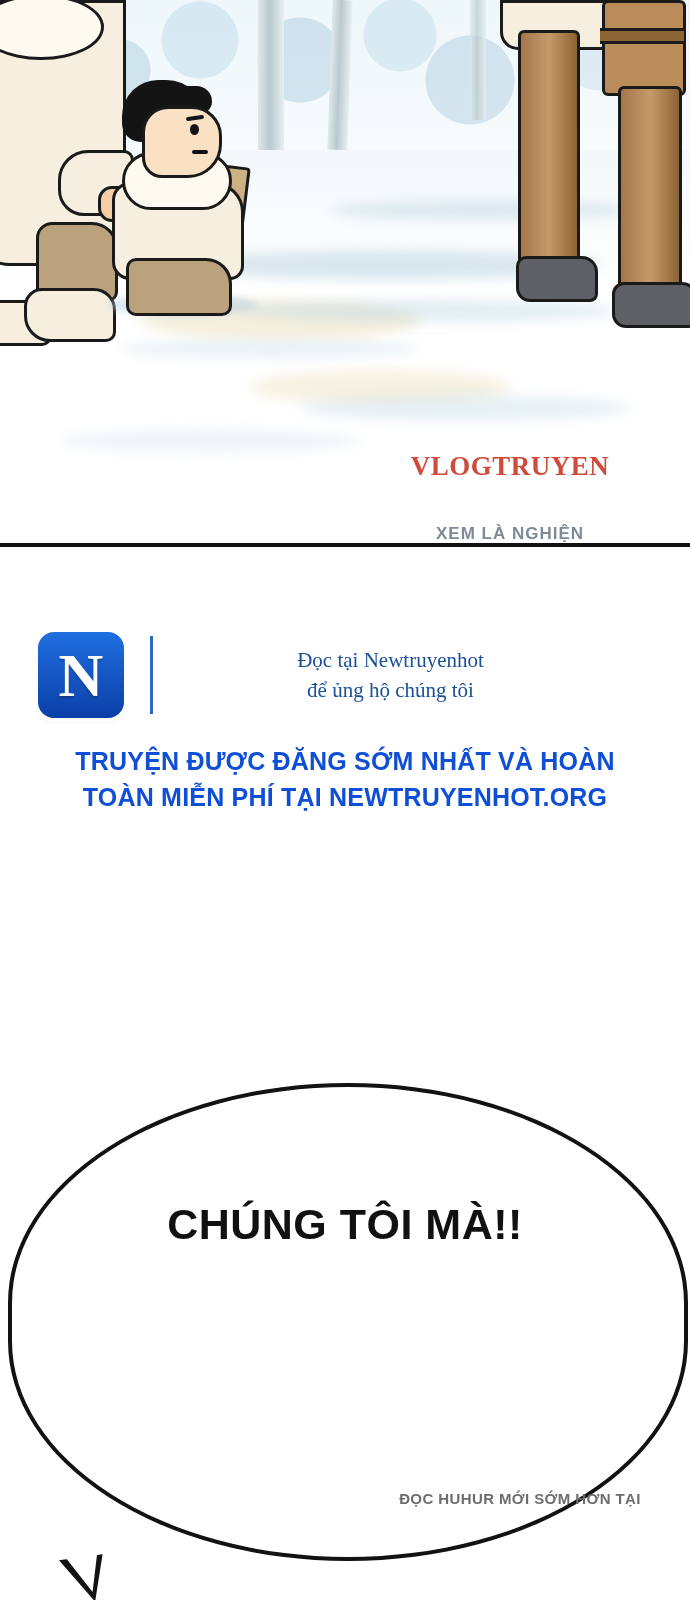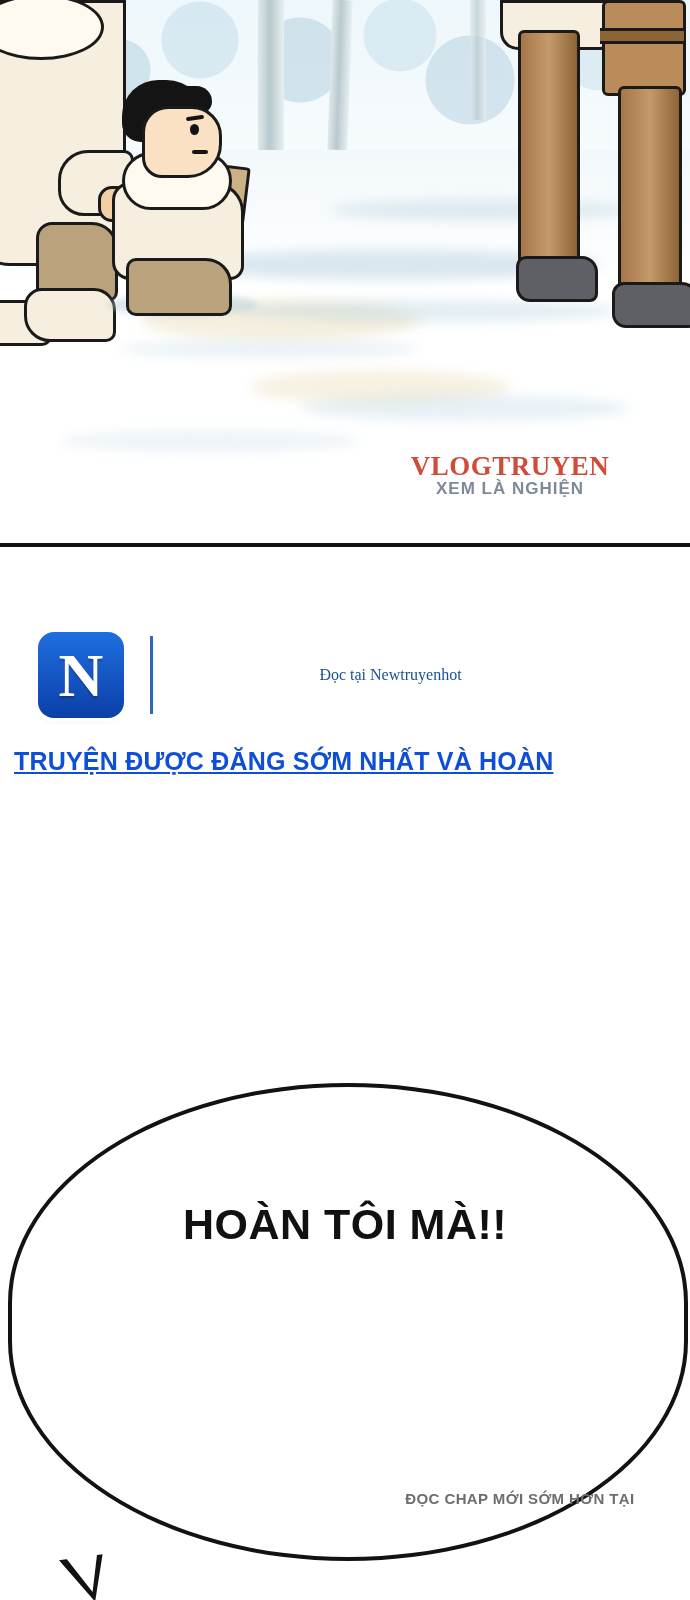--- a/index.html
+++ b/index.html
@@ -323,20 +323,21 @@
     letter-spacing: .5px;
     color: #cf4b3a;
     text-shadow: 1px 1px 0 #ffffff, -1px 0 0 #ffffff;
   }
   .wm-vlog .wm-sub {
     font-size: 17px;
     font-weight: bold;
     letter-spacing: 1px;
     color: #7e8a98;
     text-shadow: 1px 1px 0 #ffffff;
+    margin-top: 45px;
   }
 
   
   .gutter {
     position: absolute;
     left: 0;
     top: 543px;
     width: 690px;
     height: 4px;
     background: #111111;
@@ -379,38 +380,37 @@
     text-shadow: 0 2px 2px rgba(0,0,0,.25);
   }
   .promo-divider {
     width: 3px;
     height: 78px;
     background: #2f68b5;
     margin: 0 30px 0 26px;
   }
   .promo-text {
     font-family: "Liberation Serif", serif;
-    font-size: 16px;
+    font-size: 21px;
     color: #1a4f99;
     line-height: 1.45;
     text-align: center;
     flex: 1;
   }
   .promo-banner {
     position: absolute;
     left: 14px;
     top: 196px;
     width: 662px;
-    text-align: left;
+    text-align: center;
     font-size: 25px;
     font-weight: bold;
     color: #0f4fd8;
     line-height: 1.45;
     letter-spacing: .2px;
-    text-decoration: underline;
   }
 
   
   .panel-balloon {
     position: absolute;
     left: 0;
     top: 1057px;
     width: 690px;
     height: 543px;
     background: #ffffff;
@@ -555,33 +555,35 @@
   <div class="gutter"></div>
 
   <div class="panel-promo">
     <div class="promo-row">
       <div class="promo-logo">
         <span>N</span>
       </div>
       <div class="promo-divider"></div>
       <div class="promo-text">
         <div>Đọc tại Newtruyenhot</div>
+        <div>để ủng hộ chúng tôi</div>
       </div>
     </div>
     <div class="promo-banner">
       <div>TRUYỆN ĐƯỢC ĐĂNG SỚM NHẤT VÀ HOÀN</div>
+      <div>TOÀN MIỄN PHÍ TẠI NEWTRUYENHOT.ORG</div>
     </div>
   </div>
 
   <div class="panel-balloon">
     <div class="balloon"></div>
     <div class="tail"></div>
     <div class="tail-inner"></div>
     <div class="balloon-text">
-      <div>HOÀN TÔI MÀ!!</div>
+      <div>CHÚNG TÔI MÀ!!</div>
     </div>
   </div>
 
   <div class="wm-bottom">
-    <div class="line1">ĐỌC CHAP MỚI SỚM HƠN TẠI</div>
+    <div class="line1">ĐỌC HUHUR MỚI SỚM HƠN TẠI</div>
   </div>
 
 </div>
 
 </body></html>

